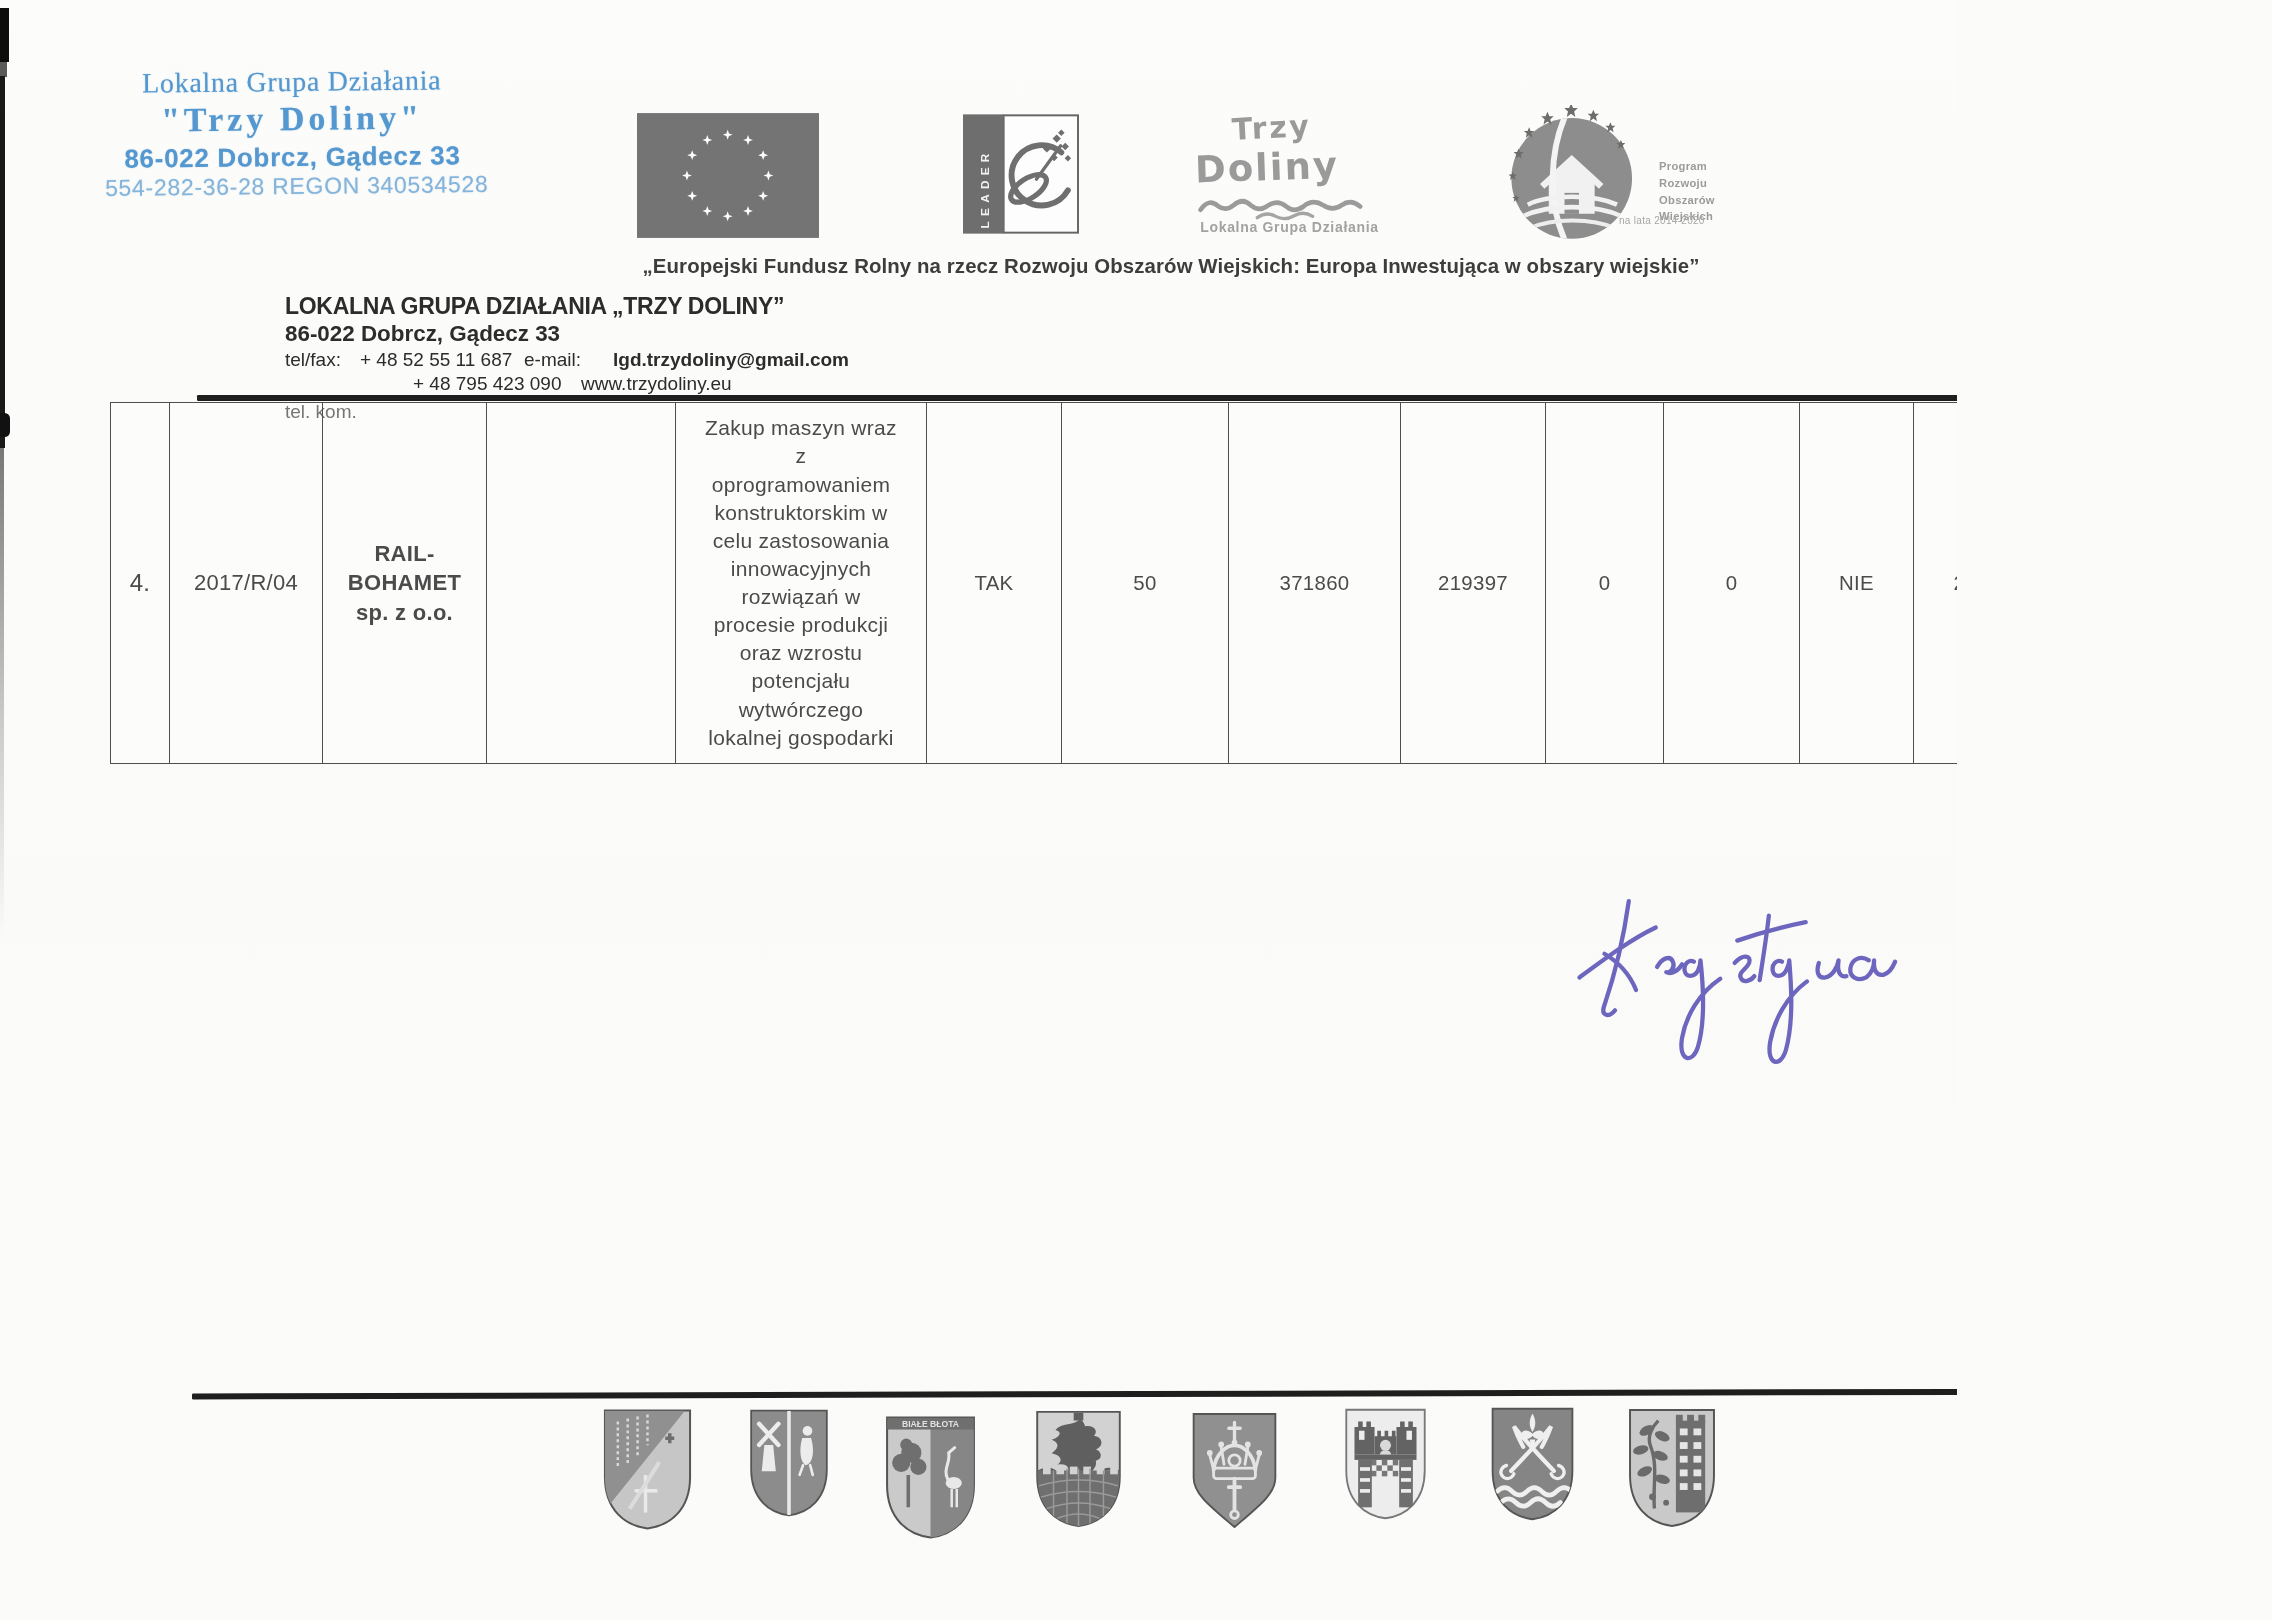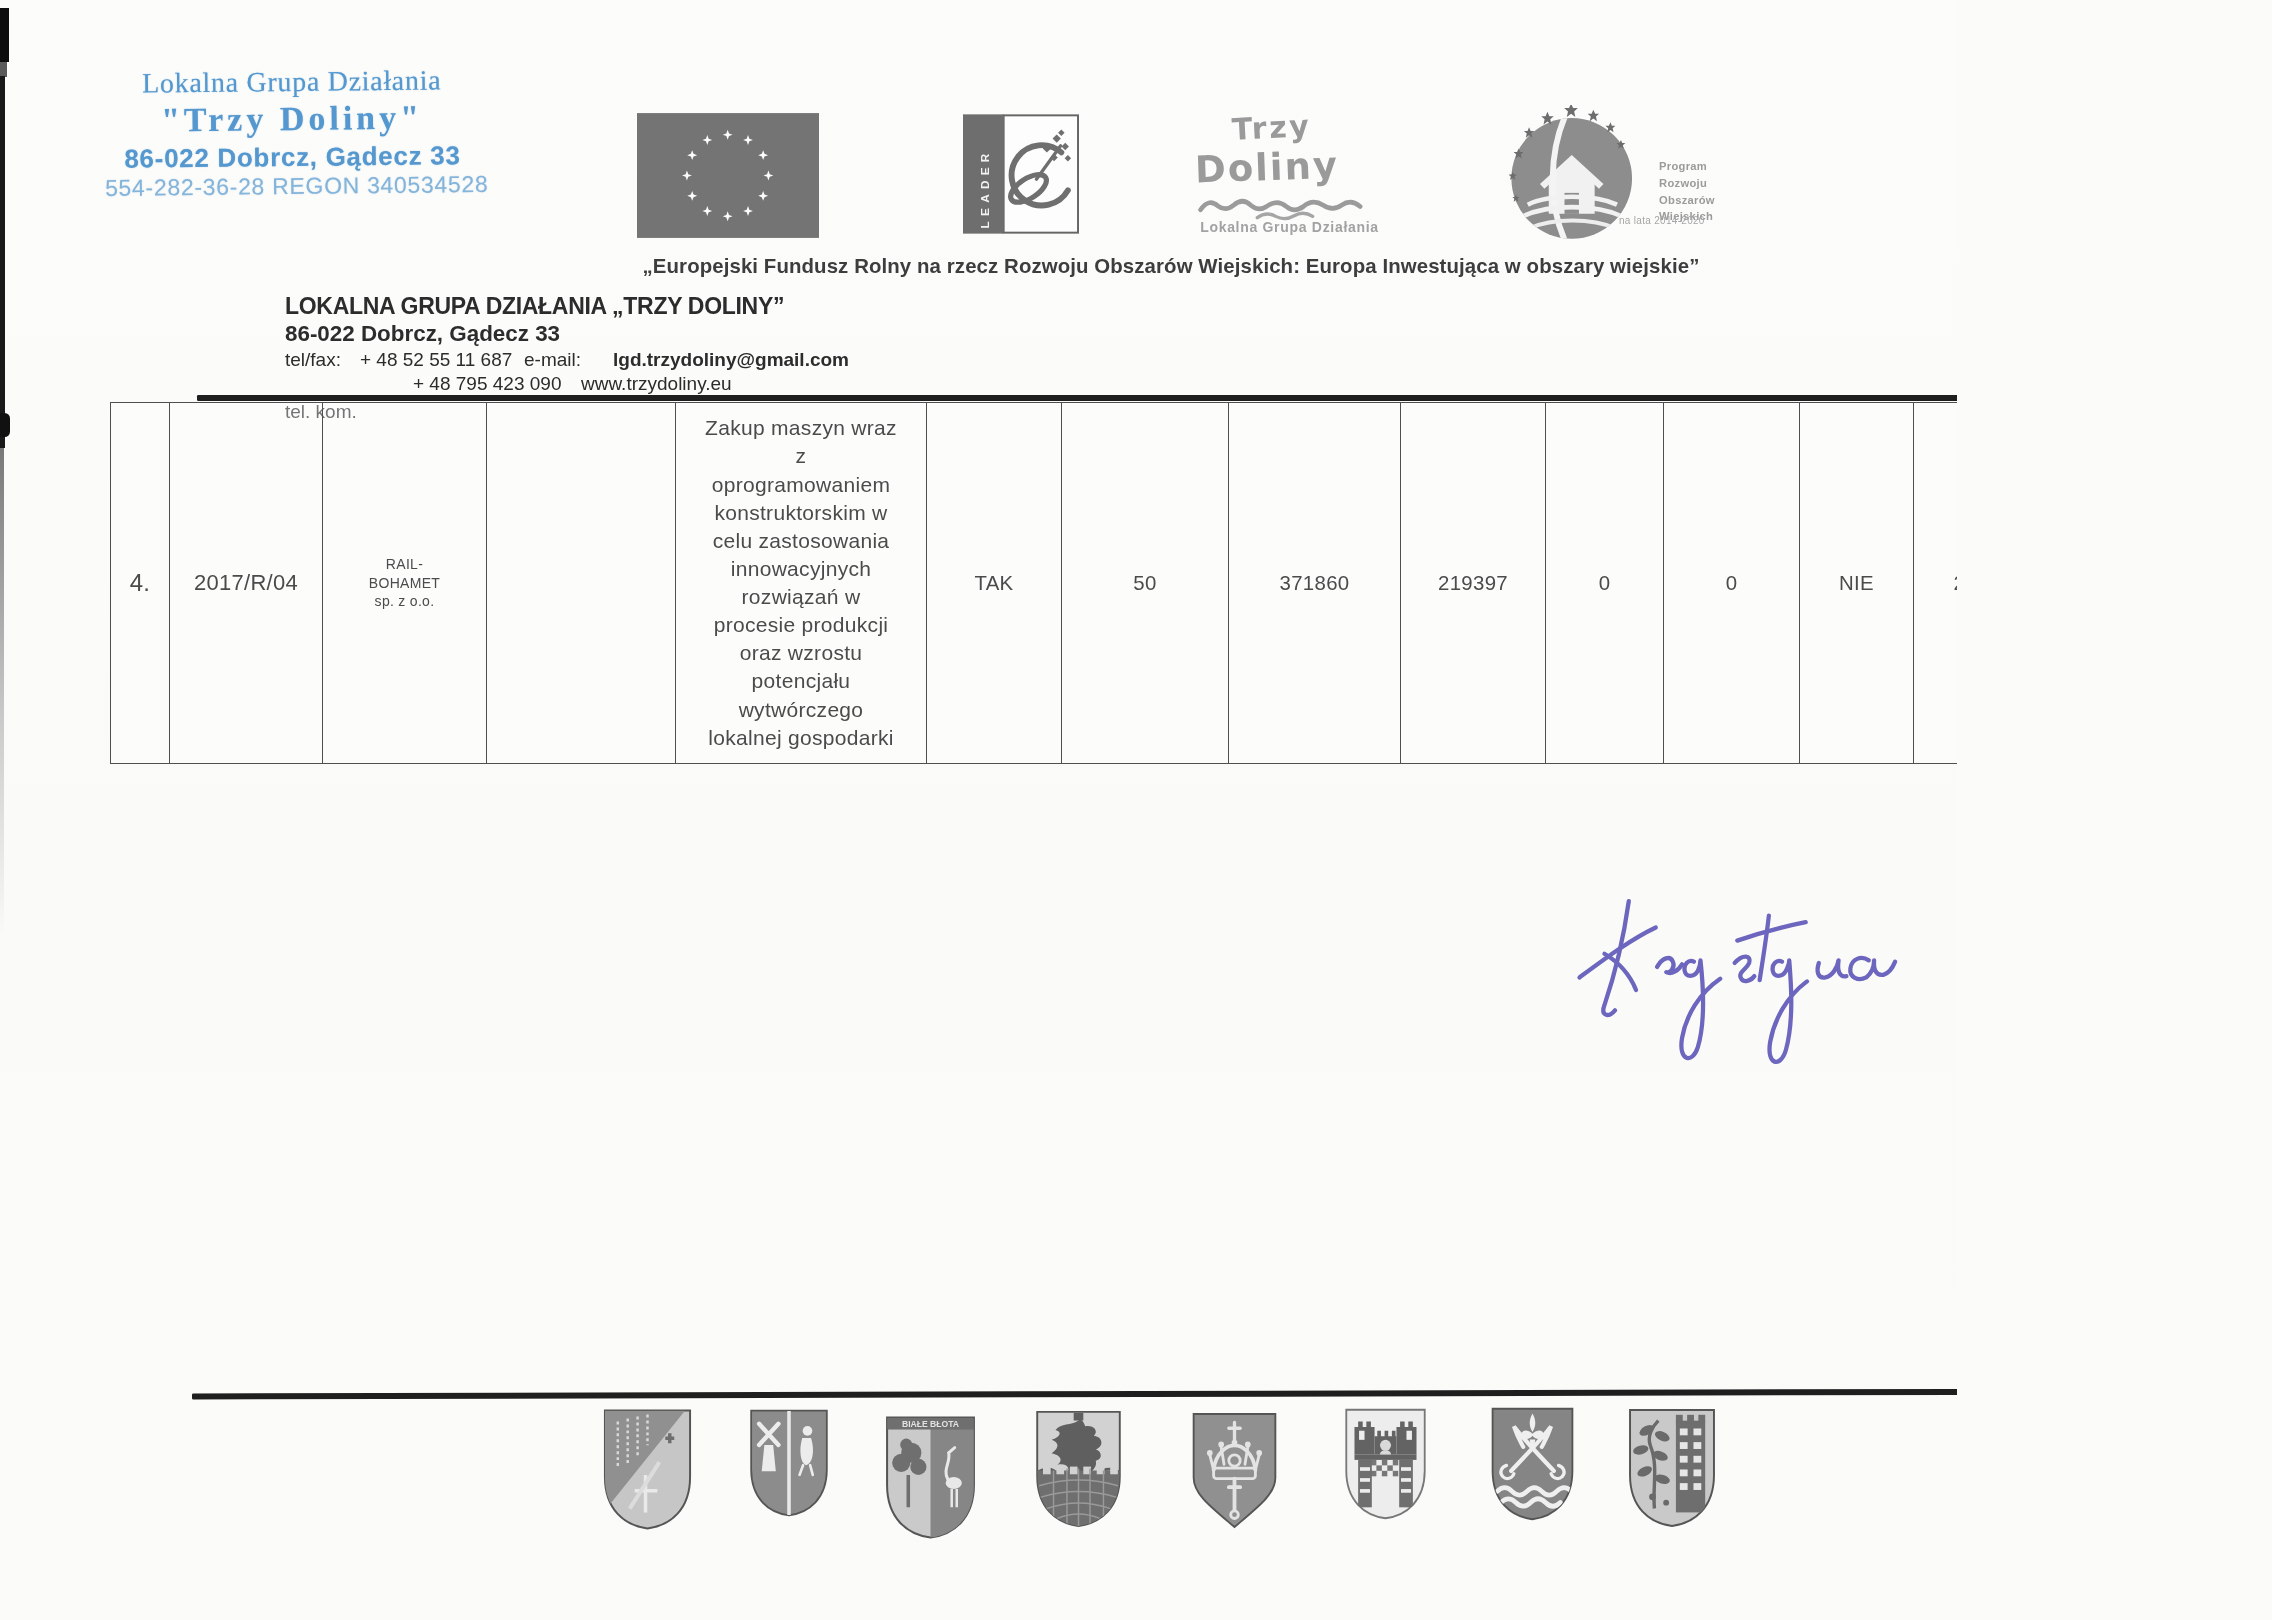--- a/index.html
+++ b/index.html
@@ -37,21 +37,21 @@
   .b{font-weight:bold;}
   
   .rule-top{left:197px;top:395px;width:2004px;height:6px;background:#1f1f1f;border-radius:1.3px;}
   .rule-bottom{left:192px;top:1391px;width:1924px;height:6px;background:#1e1e1e;border-radius:1.3px;transform:rotate(-0.15deg);}
   
   .tbl{left:110px;top:402px;width:2092px;height:362px;display:grid;grid-template-columns:59px 153px 164px 189px 251px 135px 167px 172px 145px 118px 136px 114px 149px 141px;border:1.3px solid #4f4f4f;box-sizing:border-box;background:rgba(255,255,255,.35);}
   .tbl .cell{border-right:1.3px solid #4f4f4f;display:flex;align-items:center;justify-content:center;text-align:center;color:#4b4b4b;font-size:20.4px;letter-spacing:0.3px;box-sizing:border-box;padding:2.6px 4px;}
   .tbl .cell:last-child{border-right:none;}
   .tbl .lp{font-size:24px;}
   .tbl .appno{font-size:22px;}
-  .tbl .applicant{font-size:14px;line-height:1.34;white-space:pre-line;}
+  .tbl .applicant{font-size:22px;line-height:1.34;white-space:pre-line;font-weight:bold;}
   .tbl .descr{font-size:21px;line-height:1.34;white-space:pre-line;padding:4px 2.6px;}
   
   .sig{left:1565px;top:855px;}
   .shield{position:absolute;}
 </style>
 </head>
 <body>
 
 <div class="page">
 

